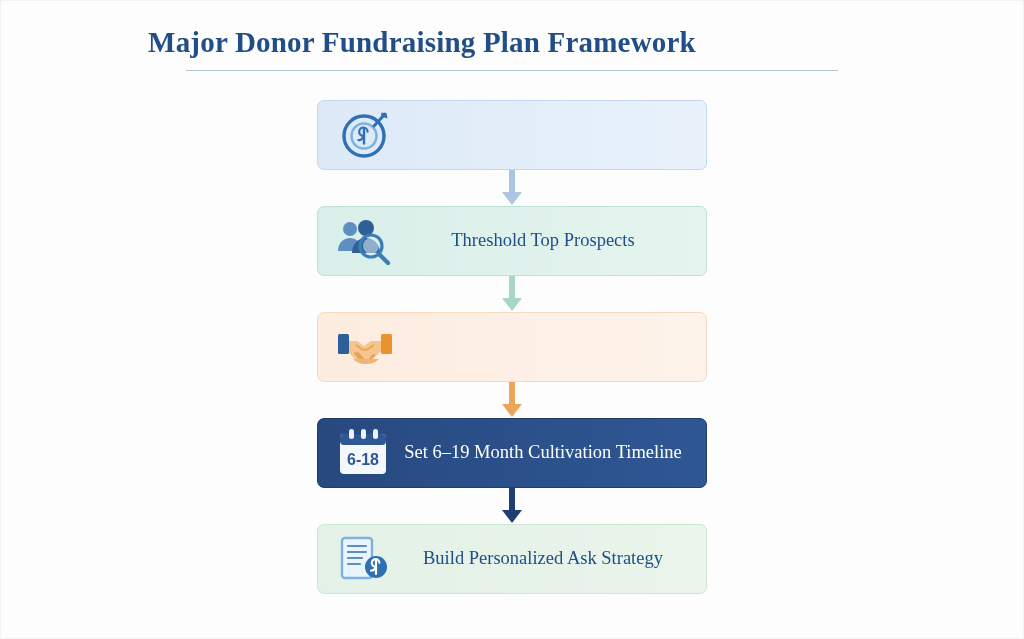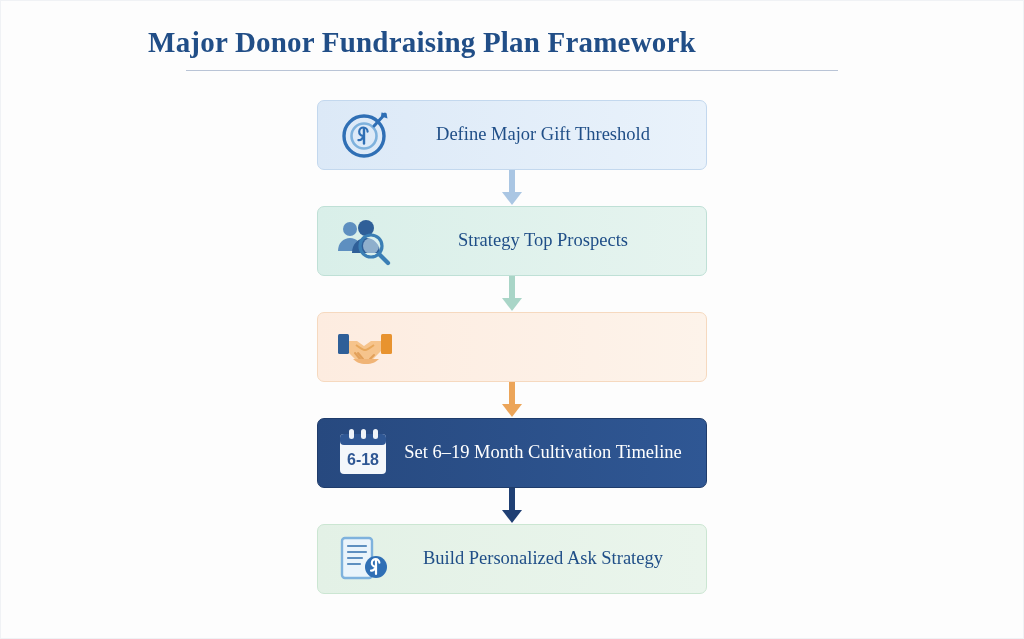--- a/index.html
+++ b/index.html
@@ -133,21 +133,20 @@
         <span class="icon">
           <svg width="58" height="52" viewBox="0 0 58 52">
             <circle cx="28" cy="27" r="20" fill="none" stroke="#2f6fb5" stroke-width="3.4"></circle>
             <circle cx="28" cy="27" r="12.5" fill="none" stroke="#7fb2dd" stroke-width="2.6"></circle>
             <path d="M28 19.5 v15" stroke="#2f6fb5" stroke-width="2.4" stroke-linecap="round"></path>
             <path d="M31.6 22.6 a4.2 4.2 0 1 0 -4.6 4.3 a4.2 4.2 0 0 1 -4.6 4.3" fill="none" stroke="#2f6fb5" stroke-width="2.2" stroke-linecap="round"></path>
             <path d="M38 17 L49 5" stroke="#2f6fb5" stroke-width="3" stroke-linecap="round"></path>
             <path d="M45.5 3.5 l5 1 1 5 -6.5 -2.2 z" fill="#2f6fb5"></path>
           </svg>
         </span>
-        <span class="label">Define Major Gift Threshold</span>
       </div>
     </div>
 
     <div class="arrow">
       <span class="stem" style="background:#aac6e3;"></span>
       <span class="head" style="border-top:13px solid #aac6e3;"></span>
     </div>
 
     <div class="step-wrap">
       <div class="card" style="background:linear-gradient(90deg,#d9efe9,#e6f4ef);border-color:#bfe0d6;">
@@ -155,21 +154,21 @@
           <svg width="58" height="52" viewBox="0 0 58 52">
             <circle cx="14" cy="14" r="7" fill="#5e8fc0"></circle>
             <path d="M2 36 c0 -8 5.5 -13 12 -13 c6.5 0 12 5 12 13 z" fill="#5e8fc0"></path>
             <circle cx="30" cy="13" r="8" fill="#2f5f98"></circle>
             <path d="M16 38 c0 -9 6.3 -15 14 -15 c7.7 0 14 6 14 15 z" fill="#2f5f98"></path>
             <circle cx="35" cy="31" r="11" fill="none" stroke="#3b7fb5" stroke-width="3.2"></circle>
             <circle cx="35" cy="31" r="8" fill="#dff0f7" opacity="0.55"></circle>
             <path d="M43 39 L52 48" stroke="#3b7fb5" stroke-width="4.2" stroke-linecap="round"></path>
           </svg>
         </span>
-        <span class="label">Strategy Top Prospects</span>
+        <span class="label">Threshold Top Prospects</span>
       </div>
     </div>
 
     <div class="arrow">
       <span class="stem" style="background:#a9d5c7;"></span>
       <span class="head" style="border-top:13px solid #a9d5c7;"></span>
     </div>
 
     <div class="step-wrap">
       <div class="card" style="background:linear-gradient(90deg,#fdece0,#fdf3ea);border-color:#f6d9bf;">

